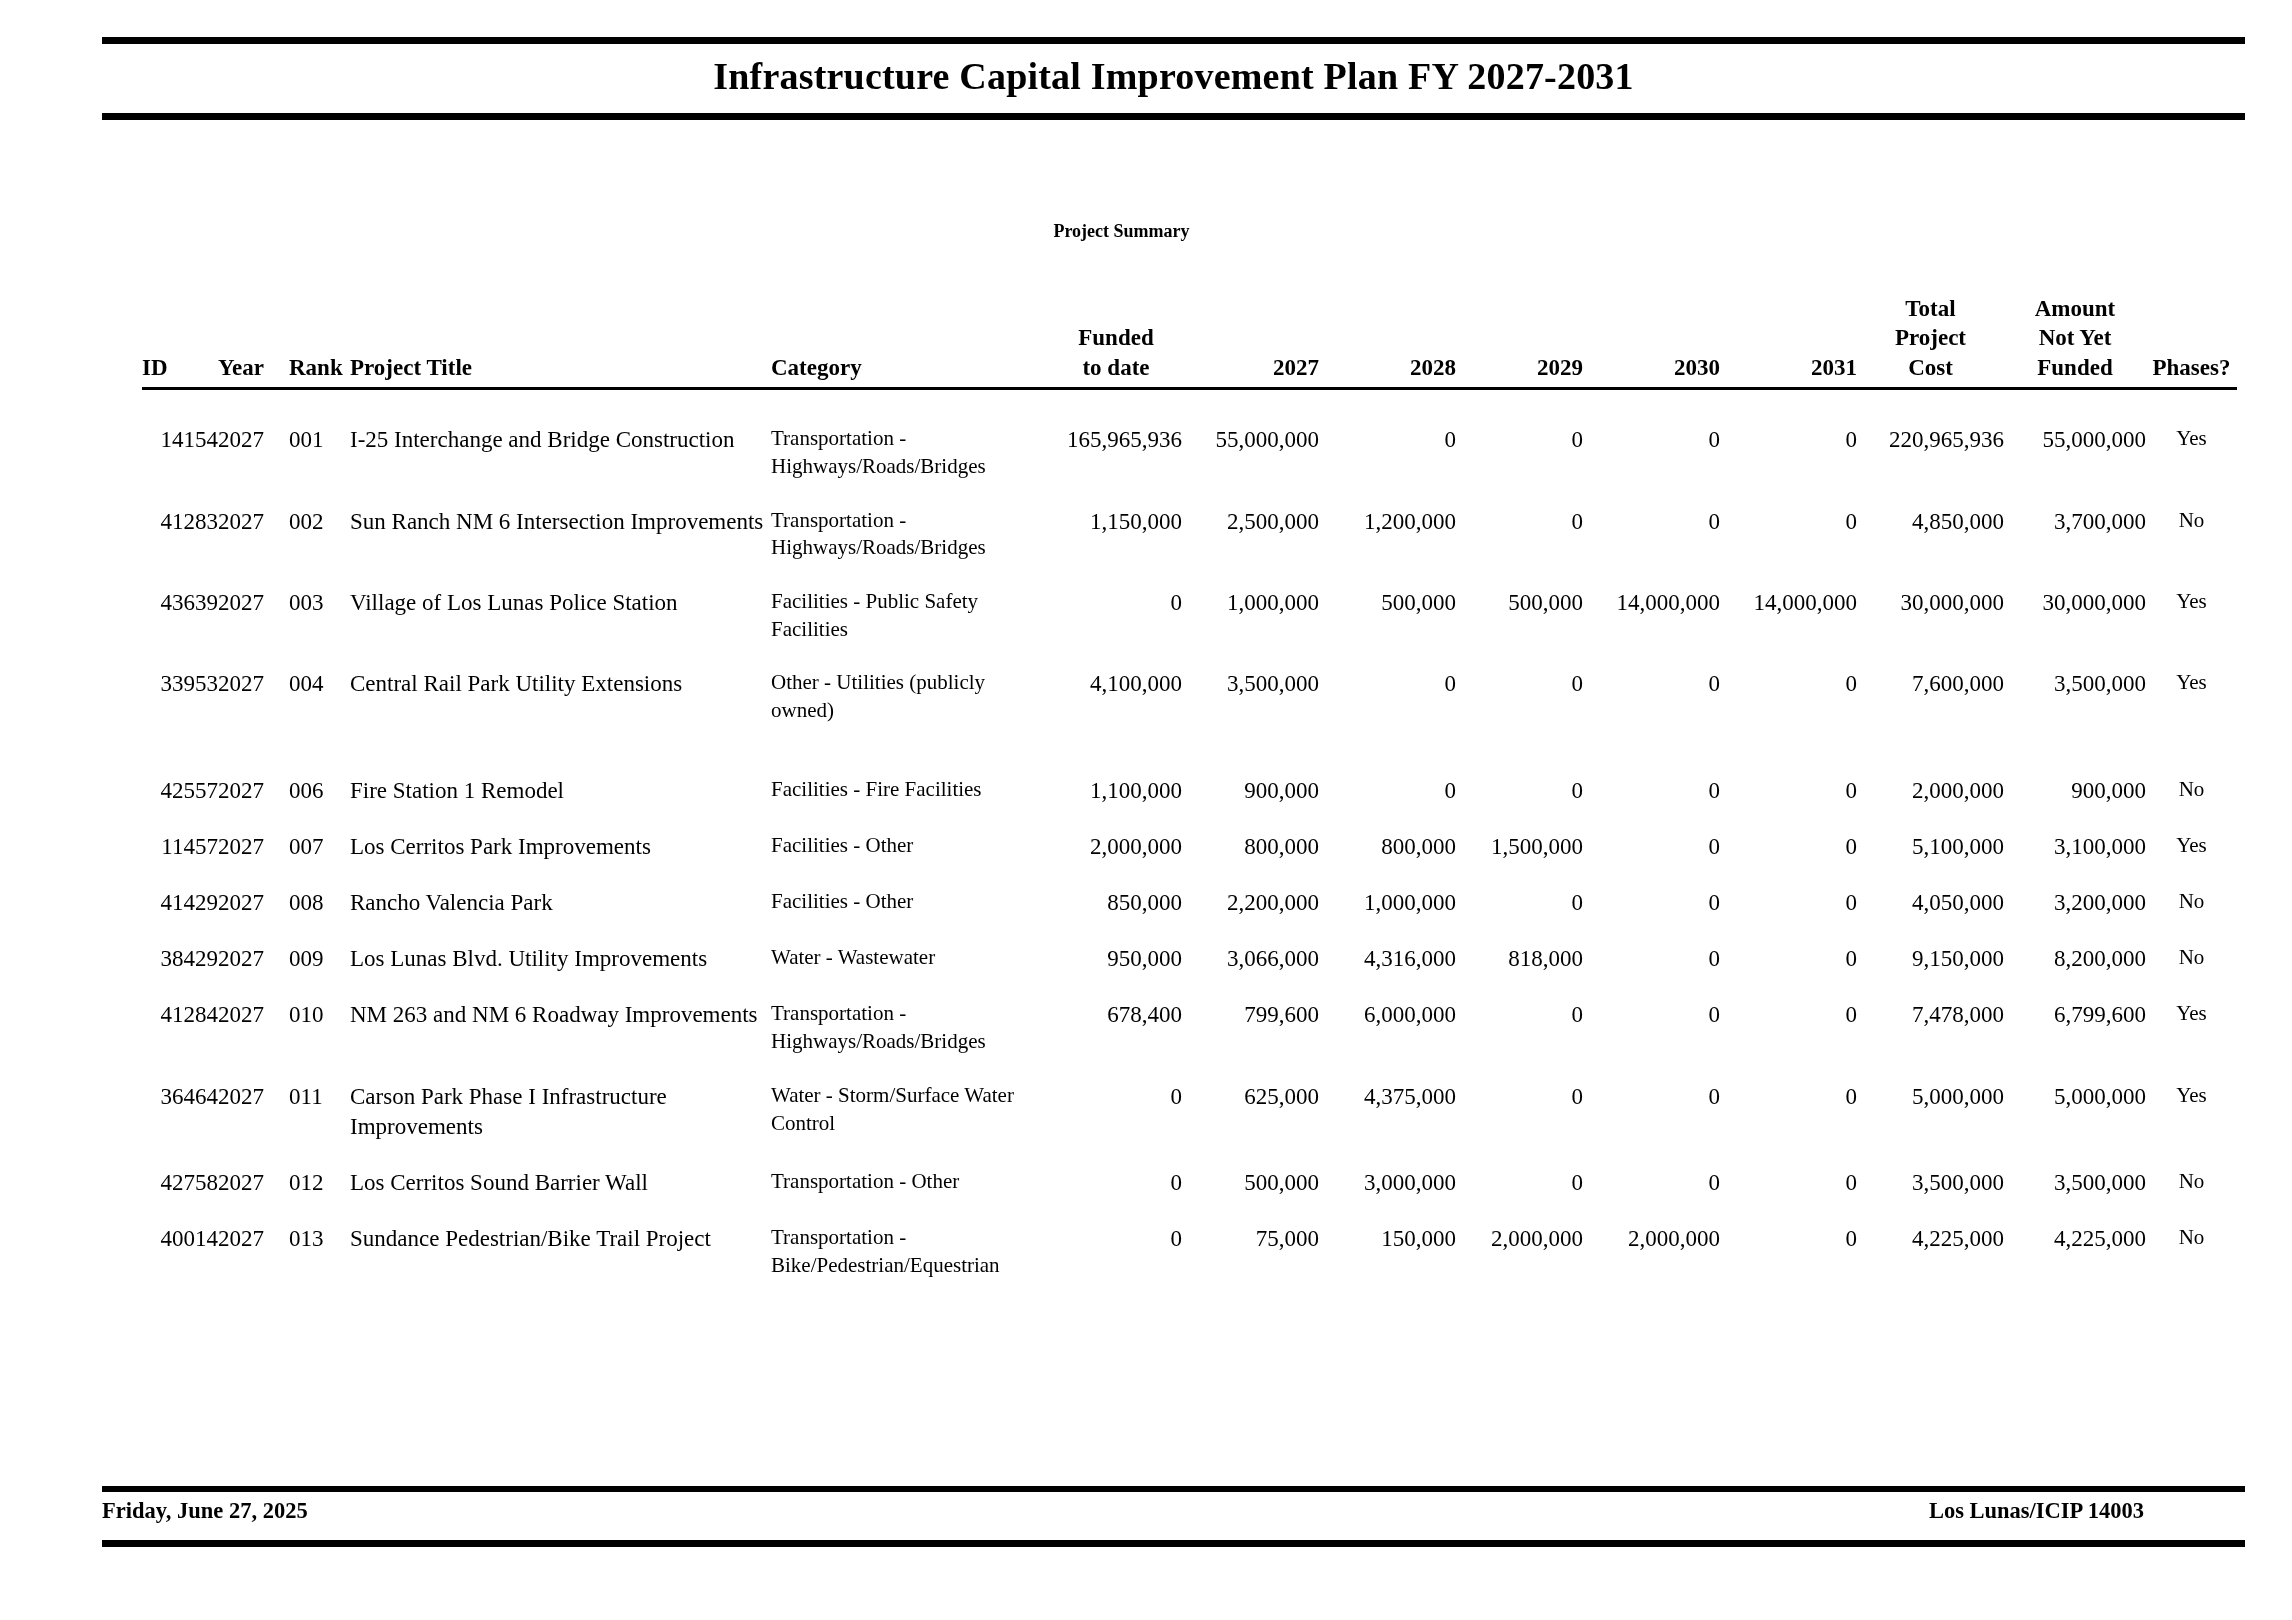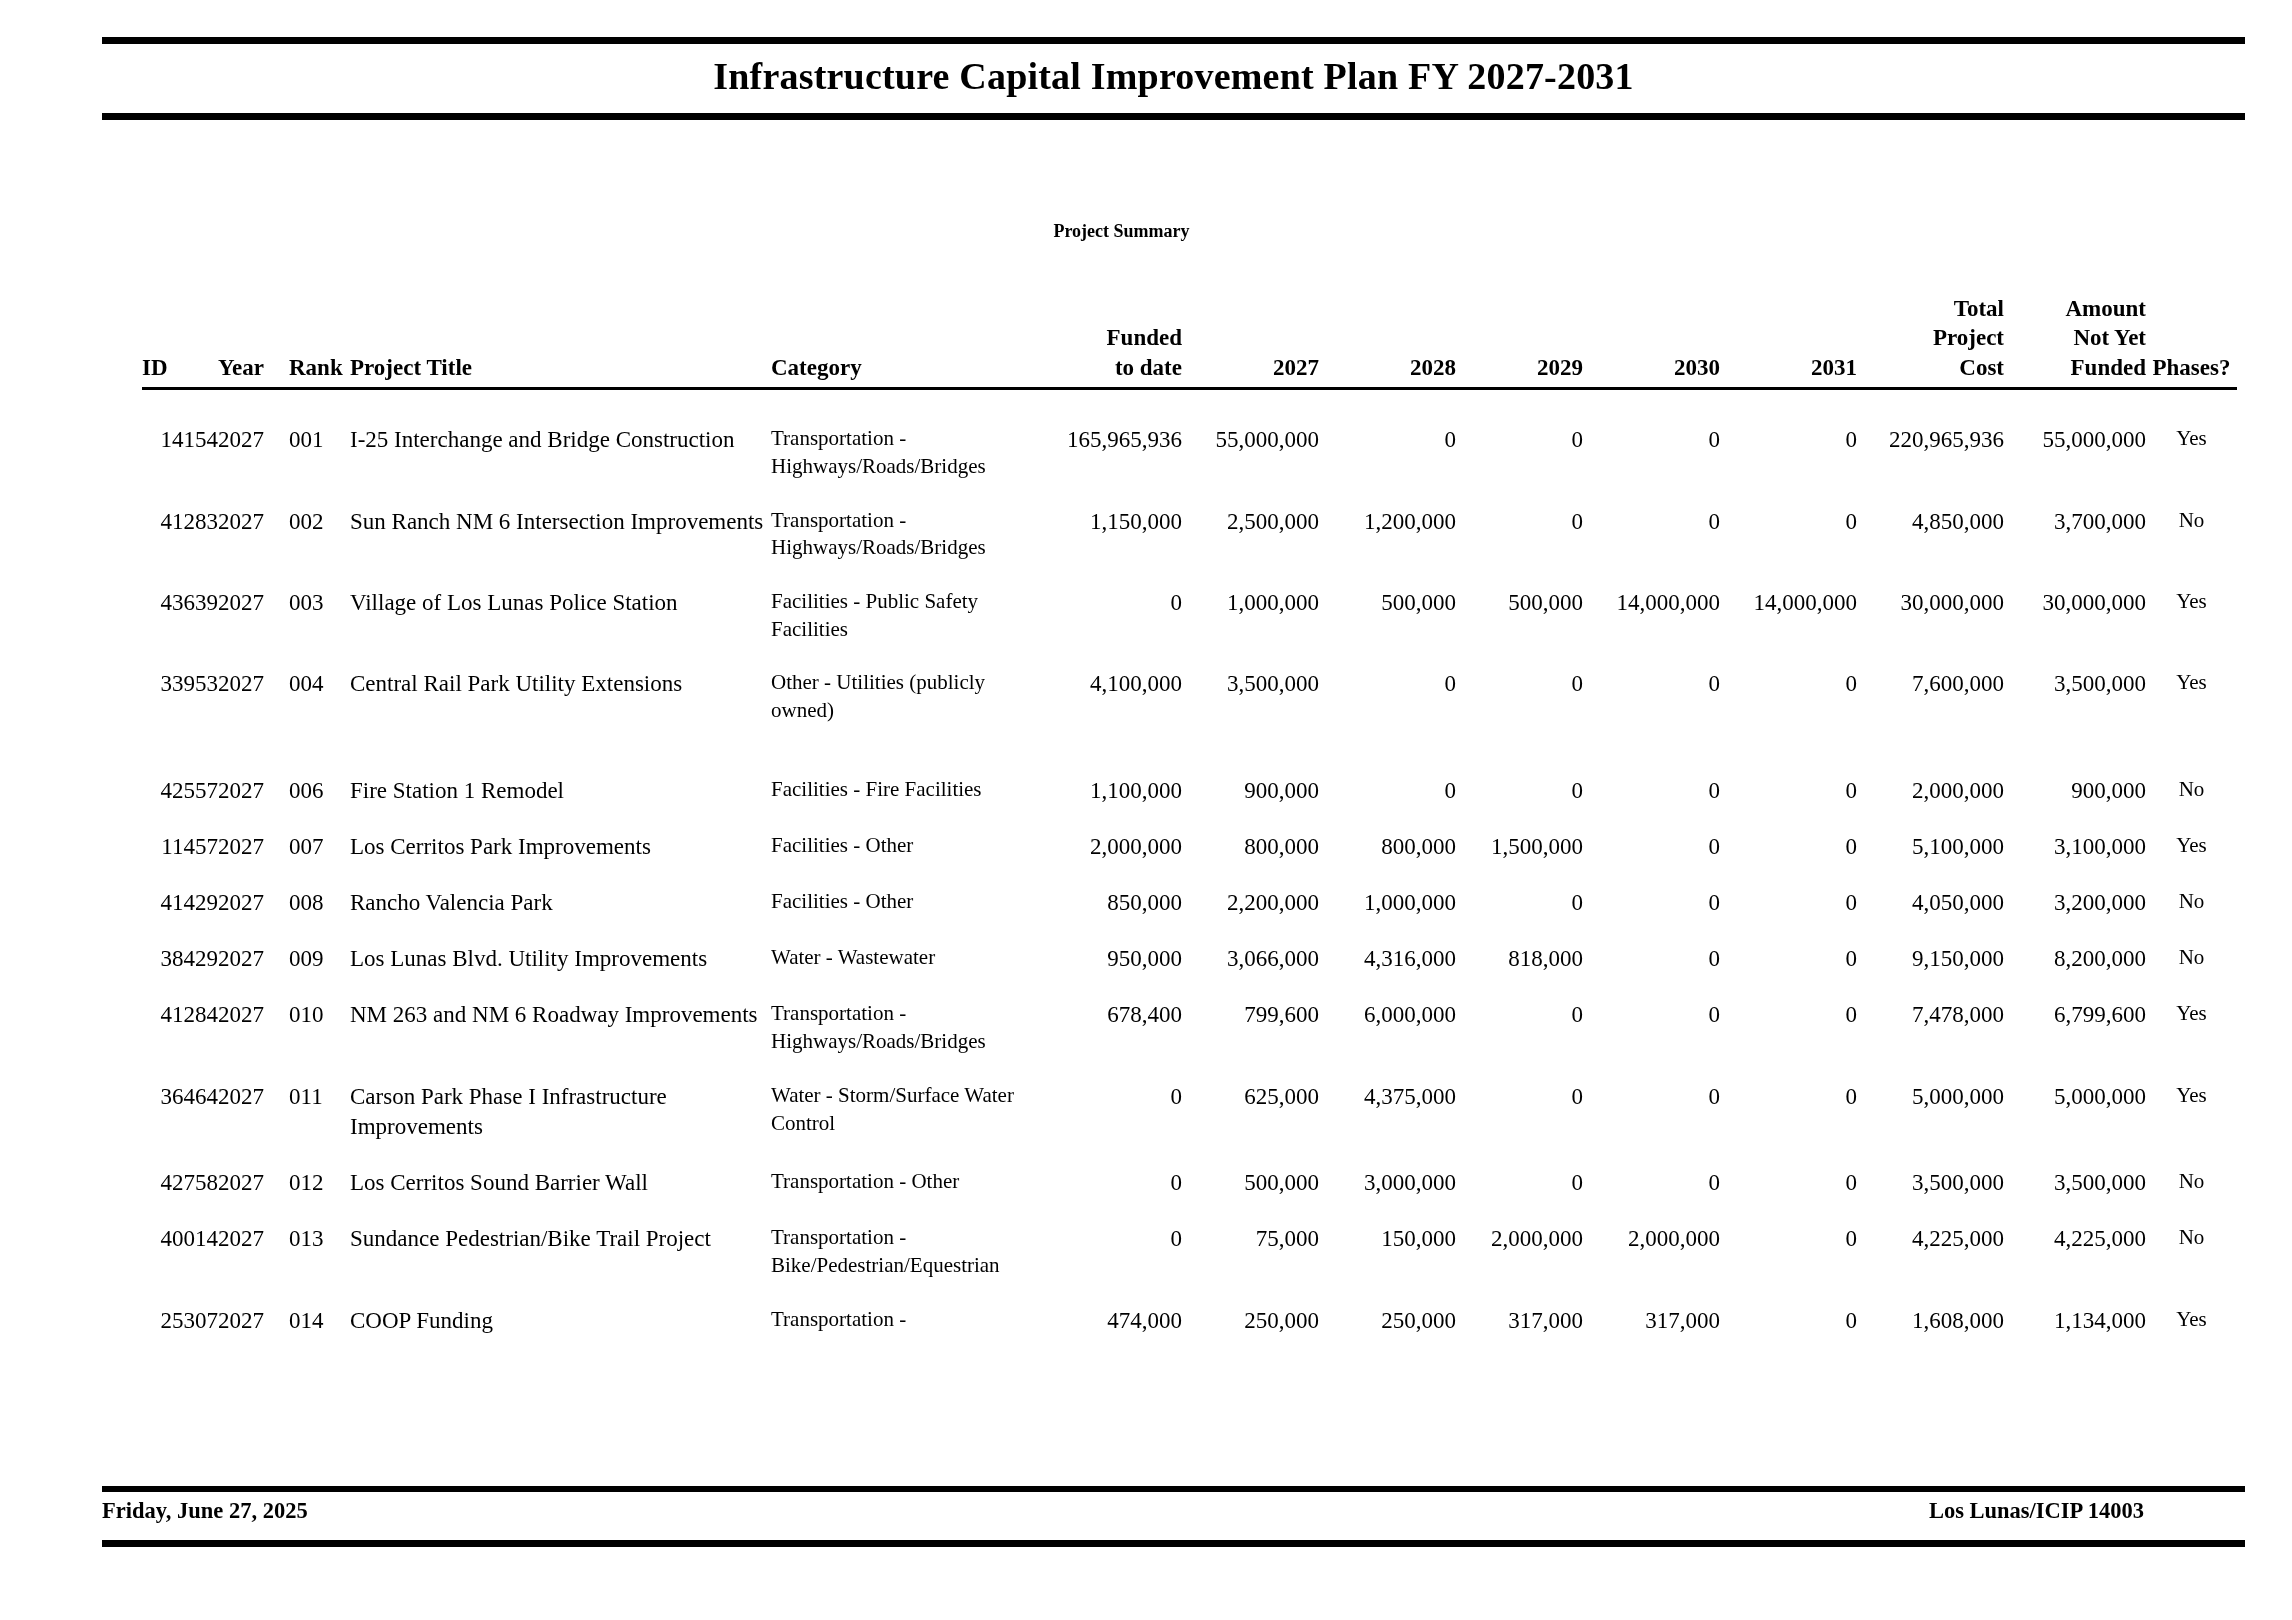--- a/index.html
+++ b/index.html
@@ -114,21 +114,21 @@
   col.c-y5      { width: 137px; }
   col.c-total   { width: 147px; }
   col.c-notyet  { width: 142px; }
   col.c-phases  { width: 91px; }
 
   .th-id     { text-align: left;  padding-left: 2px; }
   .th-year   { text-align: left; }
   .th-rank   { text-align: left; }
   .th-title  { text-align: left;  padding-left: 5.9px; }
   .th-cat    { text-align: left;  padding-left: 5.9px; }
-  .th-num    { text-align: right;  padding-right: 5.9px; margin-top: 10px; }
+  .th-num    { text-align: center;  padding-right: 5.9px; margin-top: 10px; }
   .th-year-n { text-align: right;  padding-right: 19.6px; }
   .th-phases { text-align: center; }
 
   .cell-id     { text-align: right; padding-right: 7.8px; }
   .cell-year   { text-align: left;  padding-left: 2px; }
   .cell-rank   { text-align: left;  padding-left: 2px; }
   .cell-title  { text-align: left;  padding-left: 5.9px; }
   .cell-cat    { text-align: left;  padding-left: 5.9px; font-size: 21px; }
   .cell-num    { text-align: right; padding-right: 5.9px; }
   .cell-num-y  { text-align: right; padding-right: 19.6px; }
@@ -457,36 +457,20 @@
             <td class="cell-num-y">2,000,000</td>
             <td class="cell-num-y">2,000,000</td>
             <td class="cell-num-y">0</td>
             <td class="cell-num">4,225,000</td>
             <td class="cell-num">4,225,000</td>
             <td class="cell-phases">No</td>
           </tr>
           <tr class="spacer">
             <td colspan="14">&nbsp;</td>
           </tr>
-          <tr>
-            <td class="cell-id">25307</td>
-            <td class="cell-year">2027</td>
-            <td class="cell-rank">014</td>
-            <td class="cell-title">COOP Funding</td>
-            <td class="cell-cat">Transportation -</td>
-            <td class="cell-num">474,000</td>
-            <td class="cell-num-y">250,000</td>
-            <td class="cell-num-y">250,000</td>
-            <td class="cell-num-y">317,000</td>
-            <td class="cell-num-y">317,000</td>
-            <td class="cell-num-y">0</td>
-            <td class="cell-num">1,608,000</td>
-            <td class="cell-num">1,134,000</td>
-            <td class="cell-phases">Yes</td>
-          </tr>
         </tbody>
     </table>
   </div>
 
   <div class="rule-foot-top"></div>
   <div class="foot-left">Friday, June 27, 2025</div>
   <div class="foot-right">Los Lunas/ICIP 14003</div>
   <div class="rule-foot-bot"></div>
 
 </div>

